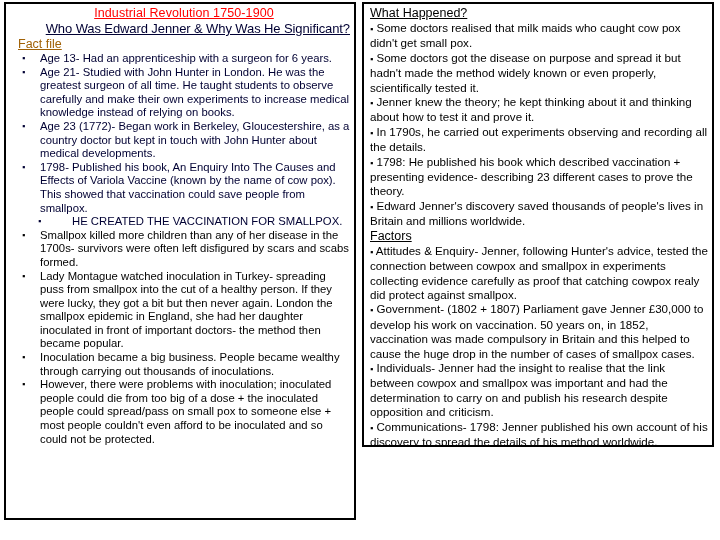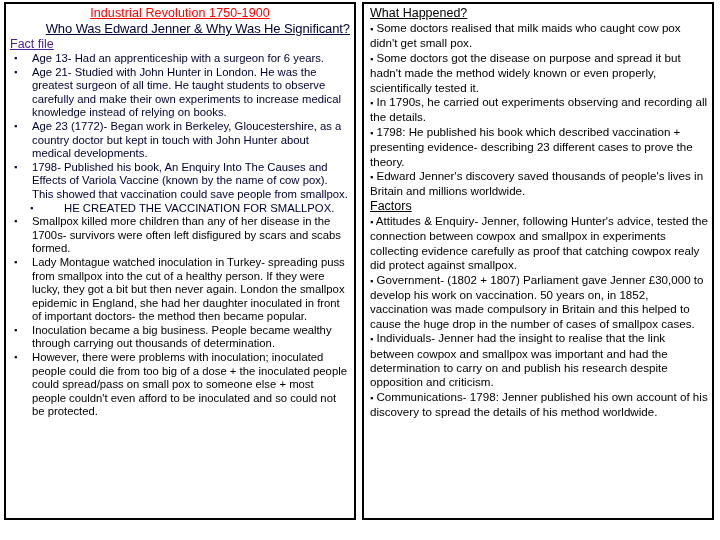--- a/index.html
+++ b/index.html
@@ -24,27 +24,27 @@
     box-sizing: border-box;
     border: 2px solid #000000;
     background: #ffffff;
     overflow: hidden;
   }
   #left-panel {
     left: 4px;
     top: 2px;
     width: 352px;
     height: 518px;
-    padding: 2px 4px 2px 4px;
+    padding: 2px 4px 2px 12px;
   }
   #right-panel {
     left: 362px;
     top: 2px;
     width: 352px;
-    height: 518px;
+    height: 445px;
     padding: 2px 4px 2px 6px;
   }
   .title-red {
     color: #FF0000;
     text-decoration: underline;
     text-align: center;
     font-size: 12.5px;
     line-height: 15px;
     white-space: nowrap;
     letter-spacing: 0.1px;
@@ -52,21 +52,21 @@
   .heading-main {
     color: #000033;
     text-decoration: underline;
     text-align: right;
     font-size: 13px;
     line-height: 16px;
     white-space: nowrap;
     letter-spacing: -0.1px;
   }
   .section-head {
-    color: #4c1d95;
+    color: #a16207;
     text-decoration: underline;
     font-size: 12.5px;
     line-height: 15px;
     text-align: left;
   }
   .section-head.black {
     color: #000000;
   }
   .bullet-row {
     display: flex;
@@ -148,21 +148,21 @@
       <span class="bullet-text">Smallpox killed more children than any of her disease in the 1700s- survivors were often left disfigured by scars and scabs formed.</span>
     </div>
 
     <div class="bullet-row black">
       <span class="bullet-mark">▪</span>
       <span class="bullet-text">Lady Montague watched inoculation in Turkey- spreading puss from smallpox into the cut of a healthy person. If they were lucky, they got a bit but then never again. London the smallpox epidemic in England, she had her daughter inoculated in front of important doctors- the method then became popular.</span>
     </div>
 
     <div class="bullet-row black">
       <span class="bullet-mark">▪</span>
-      <span class="bullet-text">Inoculation became a big business. People became wealthy through carrying out thousands of determination.</span>
+      <span class="bullet-text">Inoculation became a big business. People became wealthy through carrying out thousands of inoculations.</span>
     </div>
 
     <div class="bullet-row black">
       <span class="bullet-mark">▪</span>
       <span class="bullet-text">However, there were problems with inoculation; inoculated people could die from too big of a dose + the inoculated people could spread/pass on small pox to someone else + most people couldn't even afford to be inoculated and so could not be protected.</span>
     </div>
 
   </div>
 
   <div class="panel" id="right-panel">
@@ -172,20 +172,24 @@
     <div class="para-row">
       <span class="dot">▪</span>
       <span>Some doctors realised that milk maids who caught cow pox didn't get small pox.</span>
     </div>
 
     <div class="para-row">
       <span class="dot">▪</span>
       <span>Some doctors got the disease on purpose and spread it but hadn't made the method widely known or even properly, scientifically tested it.</span>
     </div>
 
+    <div class="para-row">
+      <span class="dot">▪</span>
+      <span>Jenner knew the theory; he kept thinking about it and thinking about how to test it and prove it.</span>
+    </div>
 
     <div class="para-row">
       <span class="dot">▪</span>
       <span>In 1790s, he carried out experiments observing and recording all the details.</span>
     </div>
 
     <div class="para-row">
       <span class="dot">▪</span>
       <span>1798: He published his book which described vaccination + presenting evidence- describing 23 different cases to prove the theory.</span>
     </div>

